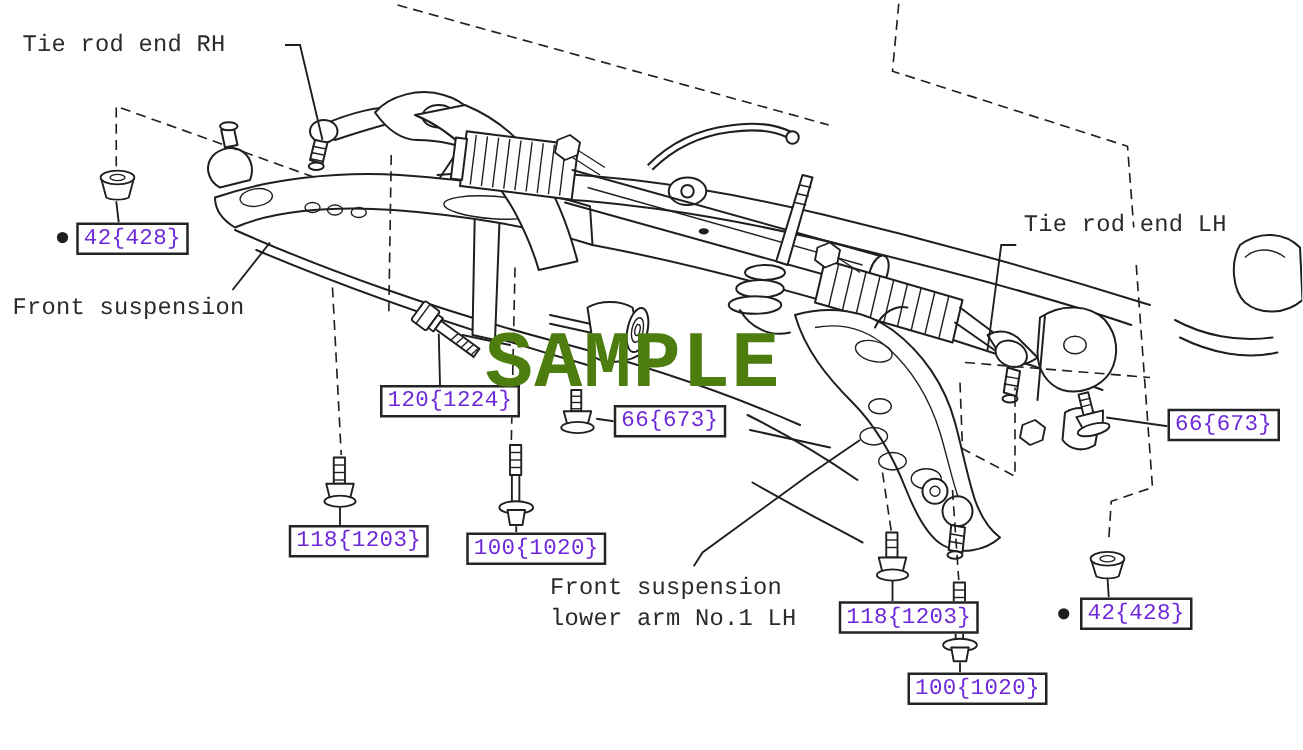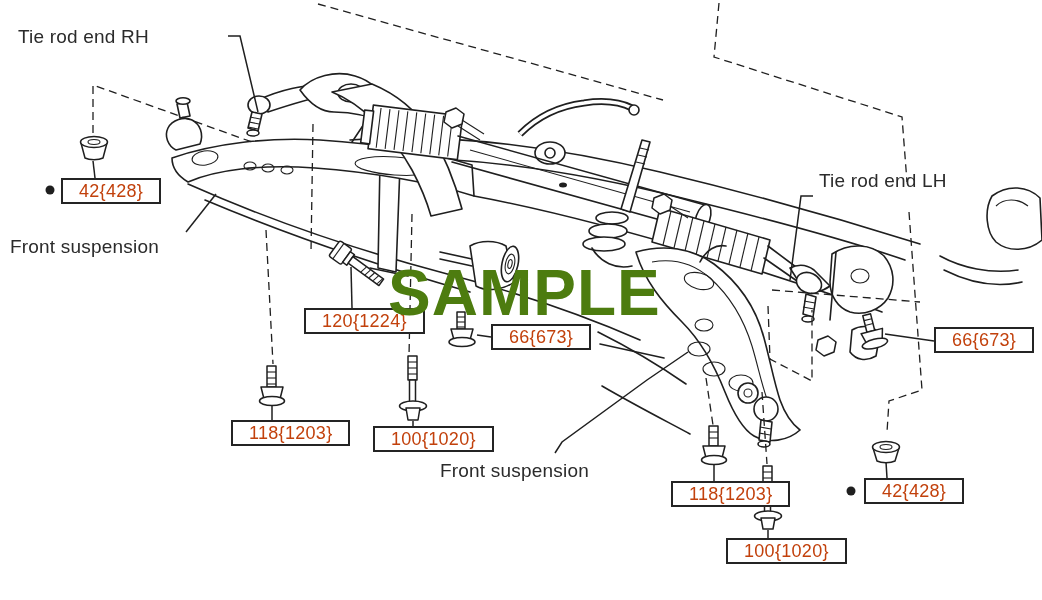--- a/index.html
+++ b/index.html
@@ -1,28 +1,28 @@
 <!DOCTYPE html>
 <html><head>
 <meta charset="utf-8">
 <style>
   html,body { margin:0; padding:0; background:#ffffff; }
   .stage {
     position:relative; width:1042px; height:600px; background:#ffffff;
-    font-family:Liberation Sans, sans-serif; color:#1f1f1f; overflow:hidden;
+    font-family:Liberation Mono, monospace; color:#1f1f1f; overflow:hidden;
   }
   .stage svg { position:absolute; left:0; top:0; }
   .plabel {
     position:absolute; font-size:19px; color:#2b2b2b; white-space:nowrap;
     line-height:25px; letter-spacing:0.2px;
   }
   .tbox {
     position:absolute; border:2px solid #242424; background:#ffffff;
-    font-size:18px; line-height:20px; padding:1px 16px; white-space:nowrap;
-    color:#c2410c; letter-spacing:0.3px;
+    font-size:18px; line-height:20px; padding:1px 4px; white-space:nowrap;
+    color:#6d28d9; letter-spacing:0.3px;
   }
   .watermark {
     position:absolute; left:388px; top:261px; font-size:64px; font-weight:bold;
     line-height:64px; letter-spacing:1px; white-space:nowrap;
   }
   .art { stroke:#1f1f1f; stroke-width:1.6; fill:none; stroke-linecap:round; stroke-linejoin:round; }
   .artf { stroke:#1f1f1f; stroke-width:1.6; fill:#ffffff; stroke-linejoin:round; }
   .thin { stroke:#1f1f1f; stroke-width:1.1; fill:none; }
   .dash { stroke:#1f1f1f; stroke-width:1.3; fill:none; stroke-dasharray:8 5; }
   .lead { stroke:#1f1f1f; stroke-width:1.5; fill:none; }
@@ -298,20 +298,21 @@
   </svg>
 
   <div class="plabel" style="left:18px; top:24px;">Tie rod end RH</div>
 
   <div class="plabel" style="left:10px; top:234px;">
     <div>Front suspension</div>
   </div>
 
   <div class="plabel" style="left:440px; top:458px;">
     <div>Front suspension</div>
+    <div>lower arm No.1 LH</div>
   </div>
 
   <div class="plabel" style="left:819px; top:168px;">Tie rod end LH</div>
 
   <div class="tbox" style="left:61px;  top:178px;">42{428}</div>
   <div class="tbox" style="left:304px; top:308px;">120{1224}</div>
   <div class="tbox" style="left:491px; top:324px;">66{673}</div>
   <div class="tbox" style="left:231px; top:420px;">118{1203}</div>
   <div class="tbox" style="left:373px; top:426px;">100{1020}</div>
   <div class="tbox" style="left:934px; top:327px;">66{673}</div>

